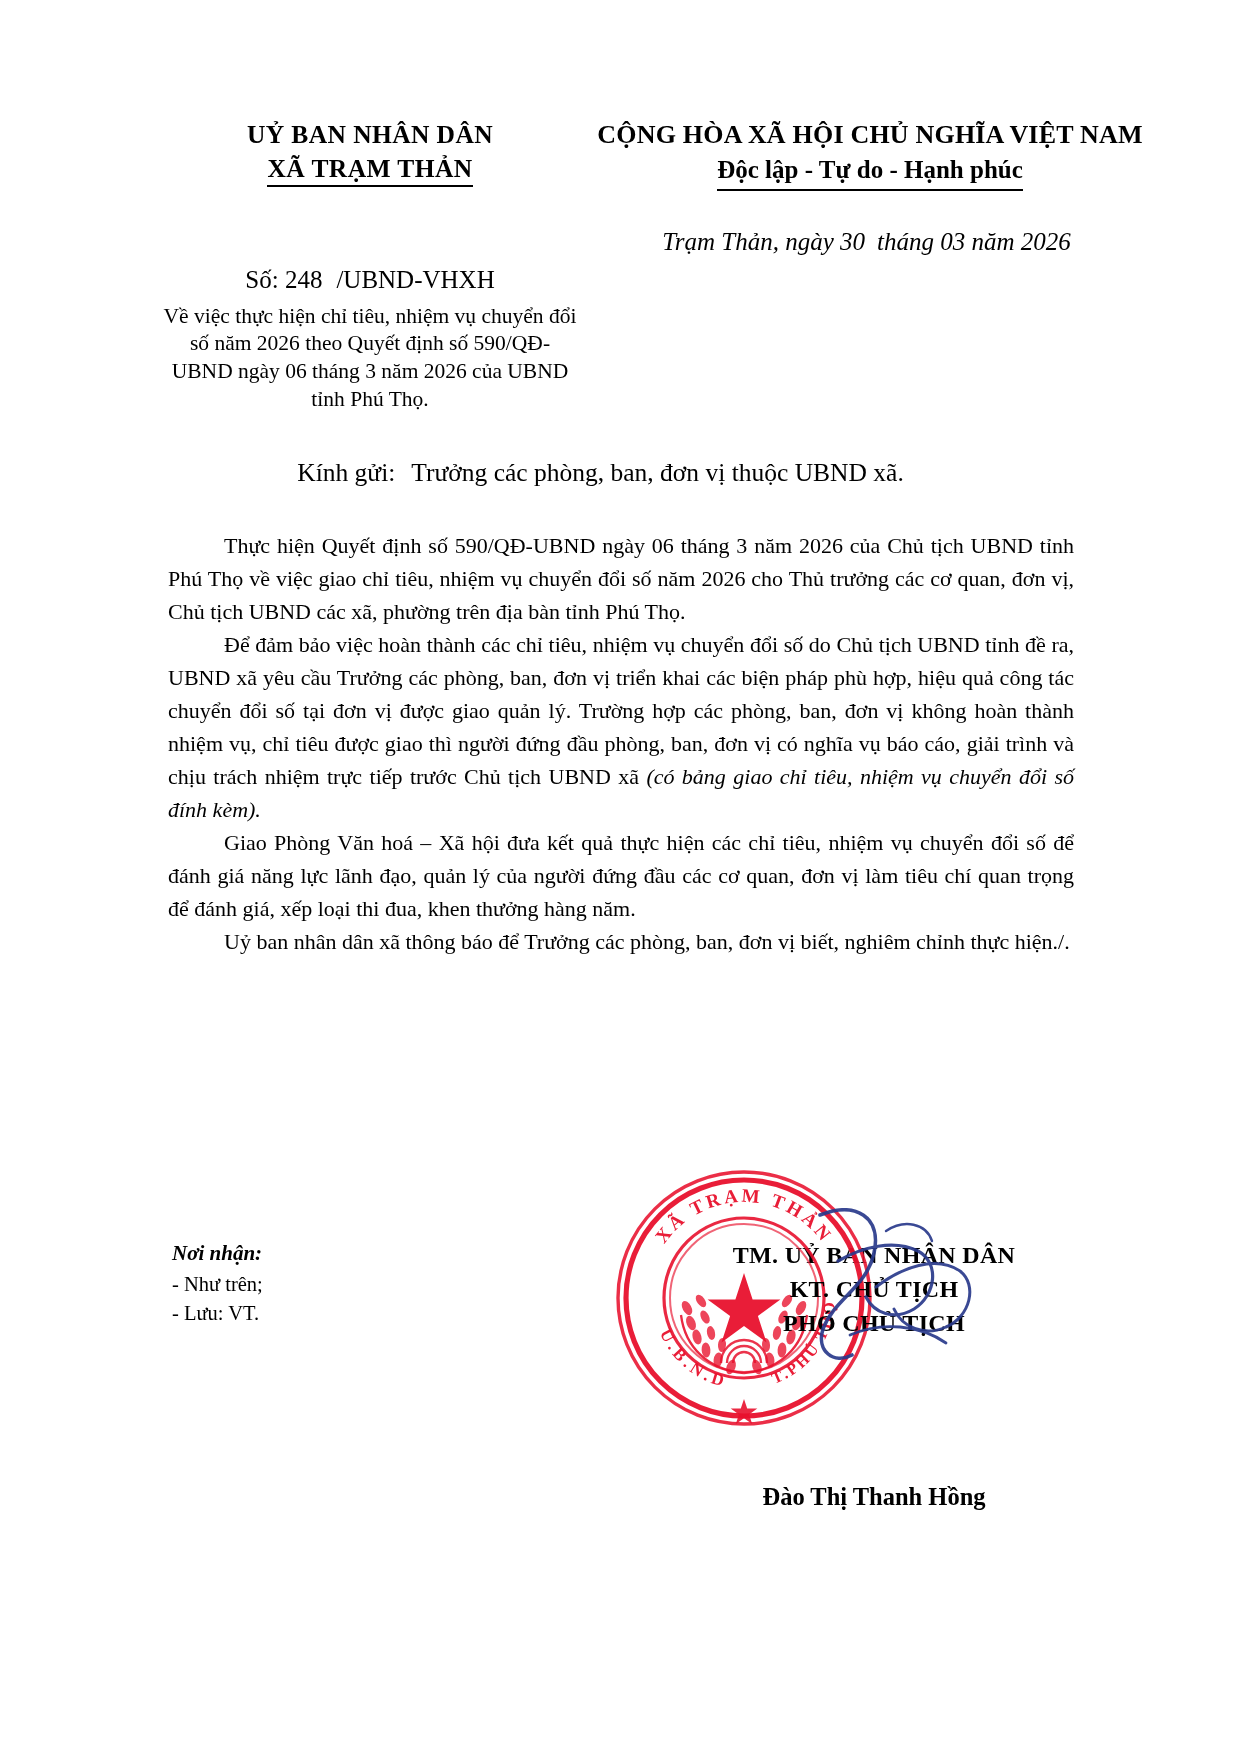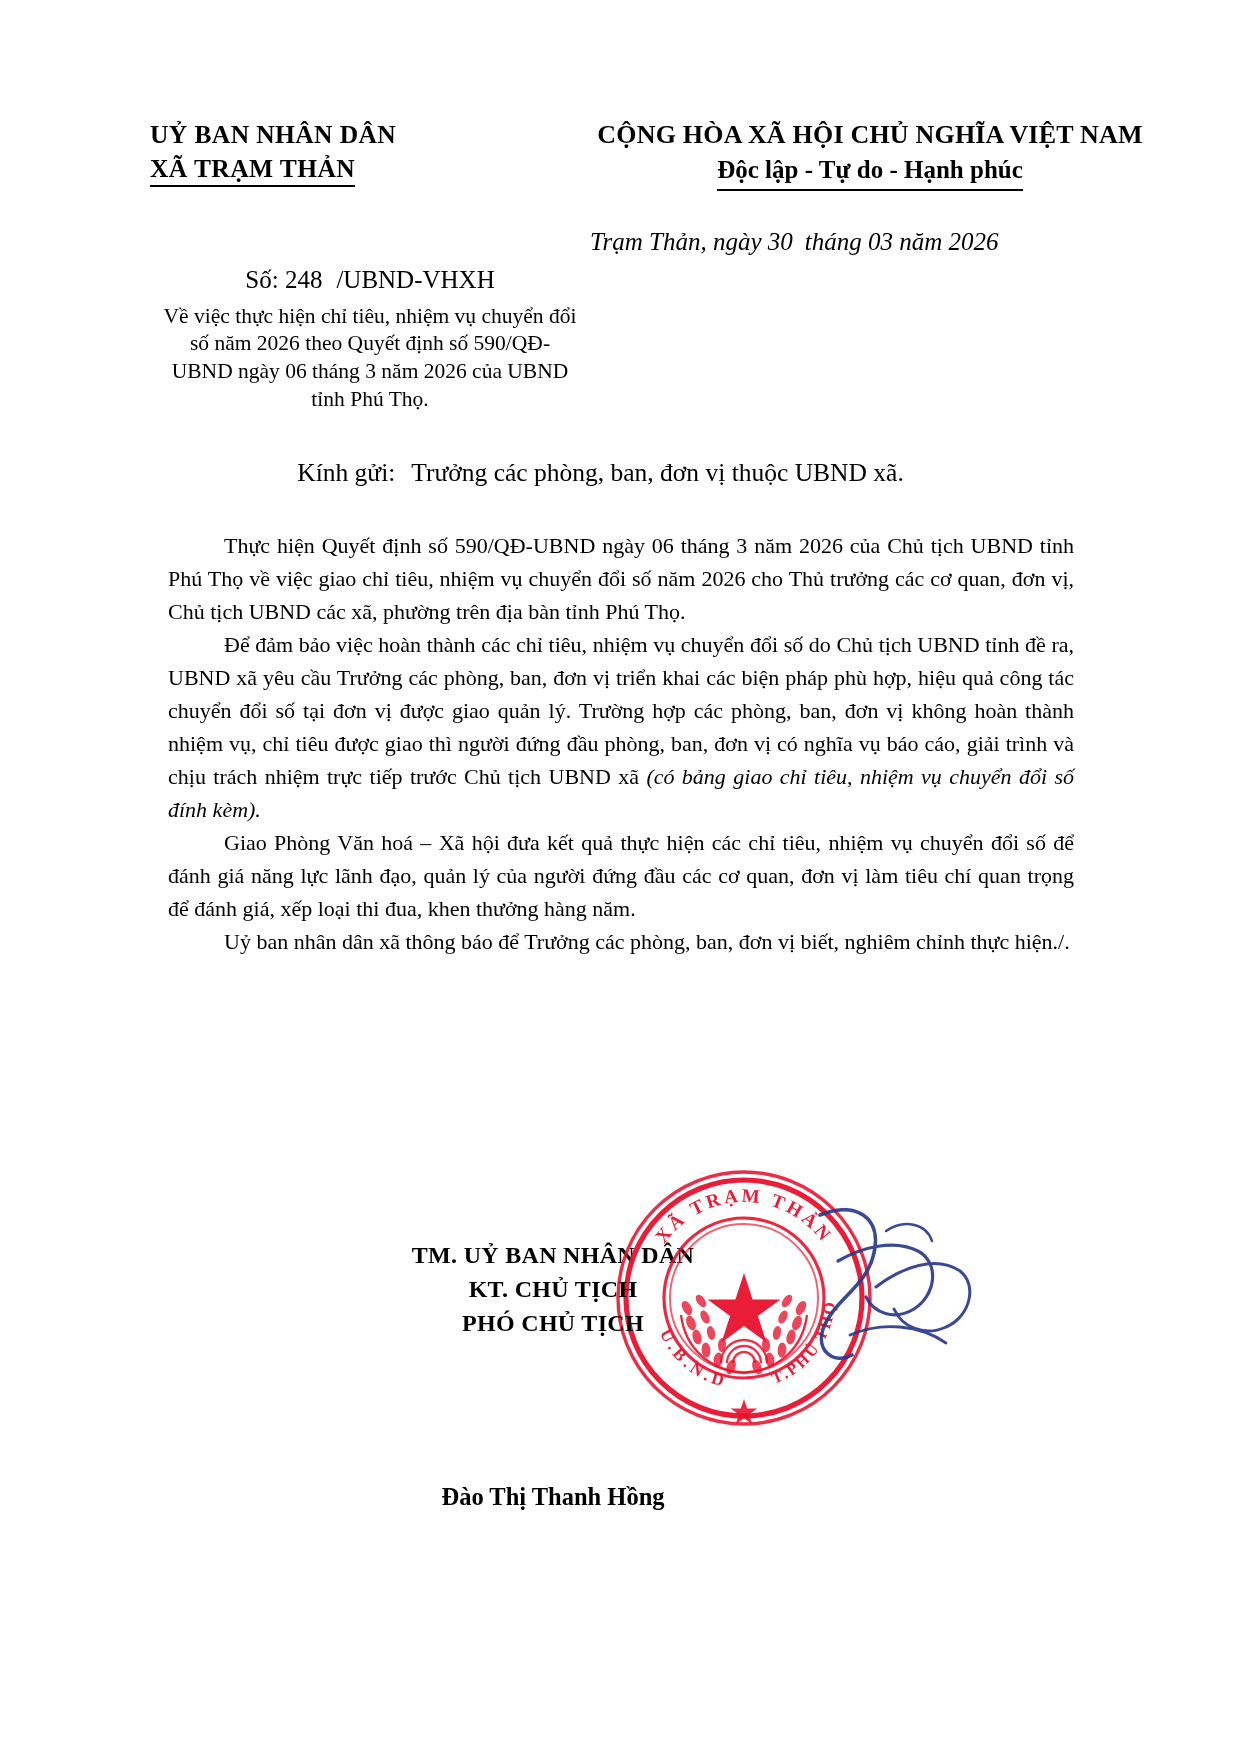--- a/index.html
+++ b/index.html
@@ -26,20 +26,21 @@
     position: absolute;
     top: 118px;
     left: 0;
     width: 1241px;
     display: flex;
     align-items: flex-start;
   }
   .hdr-left {
     width: 440px;
     margin-left: 150px;
+    text-align: center;
   }
   .hdr-right {
     flex: 1;
     text-align: center;
     padding-right: 91px;
   }
   .org-line1 {
     font-size: 25.5px;
     font-weight: bold;
     letter-spacing: 0.4px;
@@ -96,21 +97,21 @@
   }
   .doc-number .nsp { display:inline-block; width: 14px; }
   .subject {
     font-size: 21.5px;
     line-height: 1.30;
     margin-top: 4px;
     padding: 0 12px;
   }
   .date-block {
     flex: 1;
-    text-align: left;
+    text-align: center;
     padding-right: 98px;
     padding-top: 13px;
   }
   .date-line {
     font-size: 25px;
     font-style: italic;
     white-space: nowrap;
   }
   .date-line .dsp { display:inline-block; width: 12px; }
 
@@ -328,20 +329,25 @@
         <path d="M 30 20 C 66 6 92 22 84 58 C 77 92 44 104 33 134 C 26 156 44 170 62 160" stroke-width="3.6"></path>
         <path d="M 48 66 C 72 52 104 44 128 56 C 150 68 146 100 124 114 C 104 126 84 118 76 102" stroke-width="3.2"></path>
         <path d="M 86 92 C 112 72 146 60 170 76 C 188 90 180 122 156 132 C 134 142 112 132 104 114" stroke-width="3"></path>
         <path d="M 60 140 C 92 126 130 130 156 148" stroke-width="2.8"></path>
         <path d="M 96 36 C 114 24 136 28 142 46" stroke-width="2.4"></path>
       </g>
     </svg>
   </div>
 
   <div class="footer">
+    <div class="recv">
+      <div class="recv-title">Nơi nhận:</div>
+      <div class="recv-item">- Như trên;</div>
+      <div class="recv-item">- Lưu: VT.</div>
+    </div>
     <div class="sign">
       <div class="sign-l1">TM. UỶ BAN NHÂN DÂN</div>
       <div class="sign-l2">KT. CHỦ TỊCH</div>
       <div class="sign-l3">PHÓ CHỦ TỊCH</div>
       <div class="signer-name">Đào Thị Thanh Hồng</div>
     </div>
   </div>
 
 </div>
 

